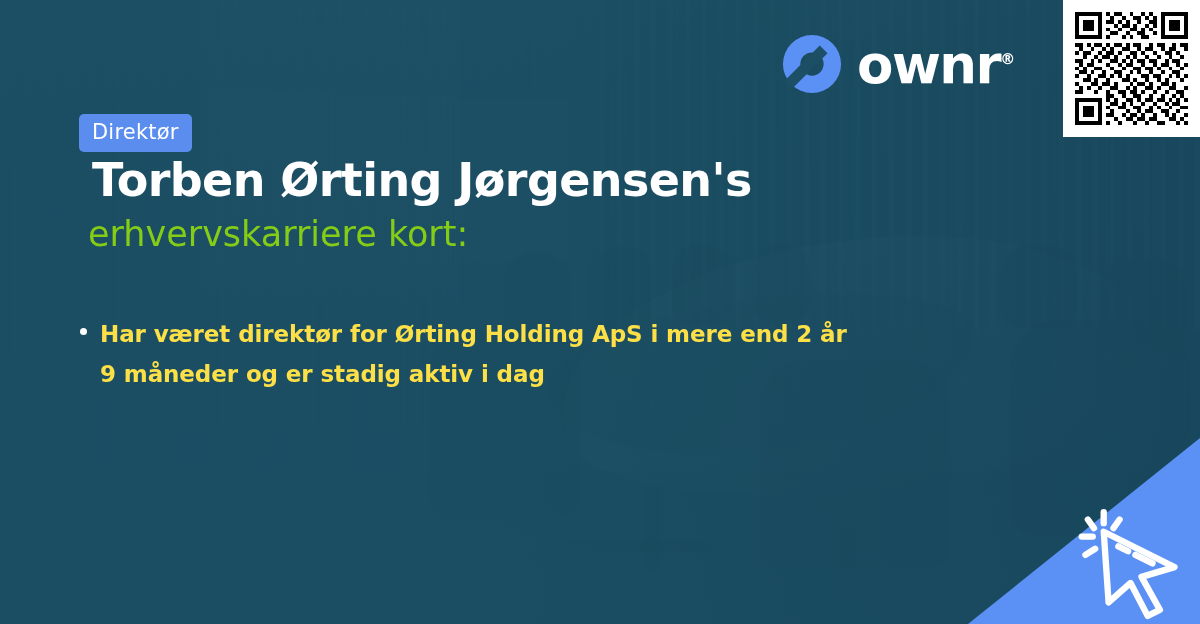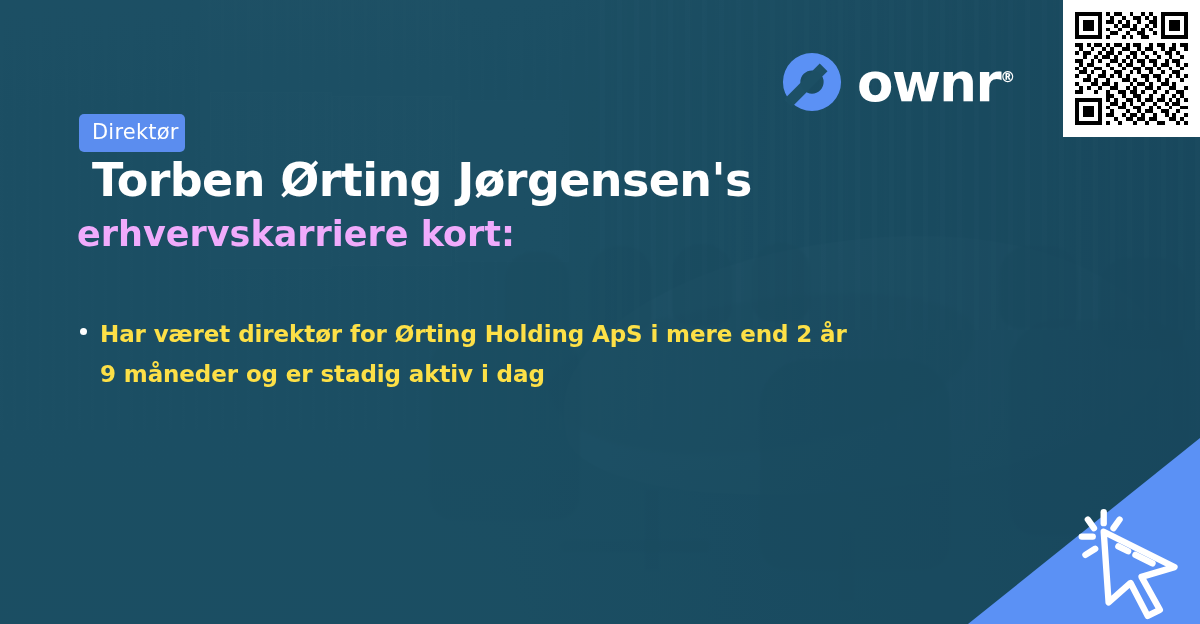--- a/index.html
+++ b/index.html
@@ -120,21 +120,21 @@
   .bg-tint2 {
     position: absolute;
     inset: 0;
     background: rgba(29,82,103,0.42);
   }
 
   
   .logo {
     position: absolute;
     left: 781px;
-    top: 51px;
+    top: 33px;
     display: flex;
     align-items: center;
     gap: 14px;
     text-align: right;
   }
   .logo-mark {
     width: 62px;
     height: 62px;
     display: block;
   }
@@ -170,45 +170,45 @@
 
   
   .badge {
     position: absolute;
     left: 79px;
     top: 114px;
     background: #5b8def;
     color: #ffffff;
     font-size: 21px;
     line-height: 1;
-    padding: 8px 6px 9px 13px;
+    padding: 8px 13px 9px 13px;
     border-radius: 5px;
     font-weight: 400;
     letter-spacing: .2px;
   }
 
   
   .title {
     position: absolute;
     left: 92px;
     top: 155px;
     color: #ffffff;
     font-size: 46px;
     font-weight: 700;
     letter-spacing: -0.6px;
     line-height: 1.12;
     white-space: nowrap;
   }
   .subtitle {
     position: absolute;
-    left: 77px;
+    left: 88px;
     top: 214px;
-    color: #f0abfc;
+    color: #84cc16;
     font-size: 35px;
-    font-weight: 700;
+    font-weight: 400;
     letter-spacing: 0px;
     line-height: 1.15;
     white-space: nowrap;
   }
 
   
   .bullets {
     position: absolute;
     left: 80px;
     top: 315px;

